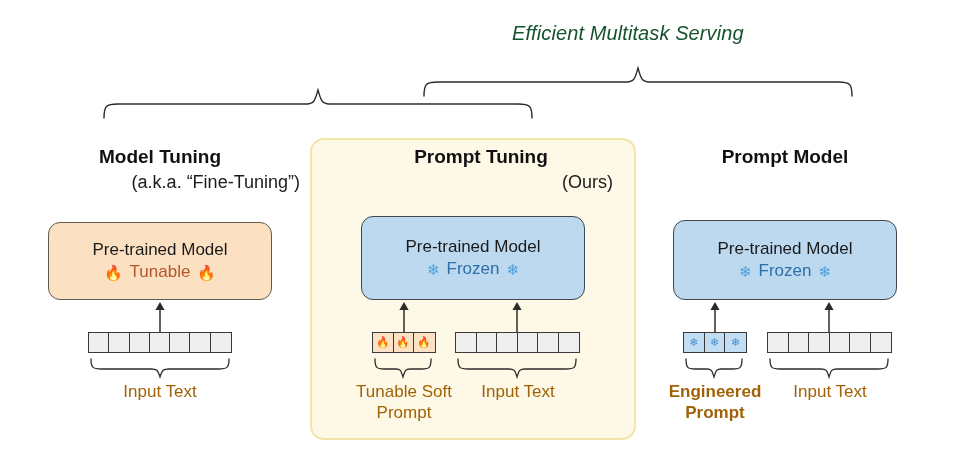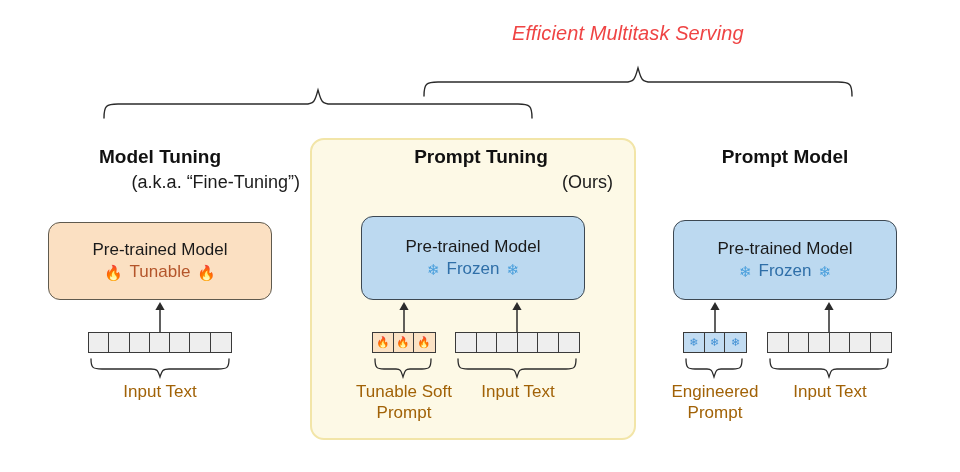--- a/index.html
+++ b/index.html
@@ -17,21 +17,21 @@
     height: 472px;
     background: #ffffff;
     overflow: hidden;
   }
 
   
   .brace-label {
     position: absolute;
     font-style: italic;
     font-size: 20px;
-    color: #ef4444;
+    color: #14532d;
     white-space: nowrap;
     letter-spacing: 0.1px;
   }
 
   .brace-svg { position: absolute; }
 
   
   .highlight-panel {
     position: absolute;
     background: #fdf9e6;
@@ -275,21 +275,21 @@
     <div class="token-cell snow-cell" style="width:21.3px;">
       <span>❄</span>
     </div>
   </div>
 
   <svg class="minibrace-svg" style="left:683px; top:357px;" width="64" height="22" viewBox="0 0 64 22">
     <path d="M3 2 C3 11, 5 12, 12 12 L24 12 C29 12, 29 14, 31 20
              C33 14, 33 12, 38 12 L50 12 C57 12, 59 11, 59 2" fill="none" stroke="#2b2b2b" stroke-width="1.3" stroke-linecap="round"></path>
   </svg>
 
-  <div class="caption" style="left:645px; top:382px; width:140px;">
+  <div class="caption" style="left:645px; top:382px; width:140px;font-weight:bold;">
     <div>Engineered</div>
     <div>Prompt</div>
   </div>
 
   <div class="token-strip" style="left:767px; top:332px; width:125px;">
     <div class="token-cell" style="width:20.8px;"></div>
     <div class="token-cell" style="width:20.8px;"></div>
     <div class="token-cell" style="width:20.8px;"></div>
     <div class="token-cell" style="width:20.8px;"></div>
     <div class="token-cell" style="width:20.8px;"></div>

